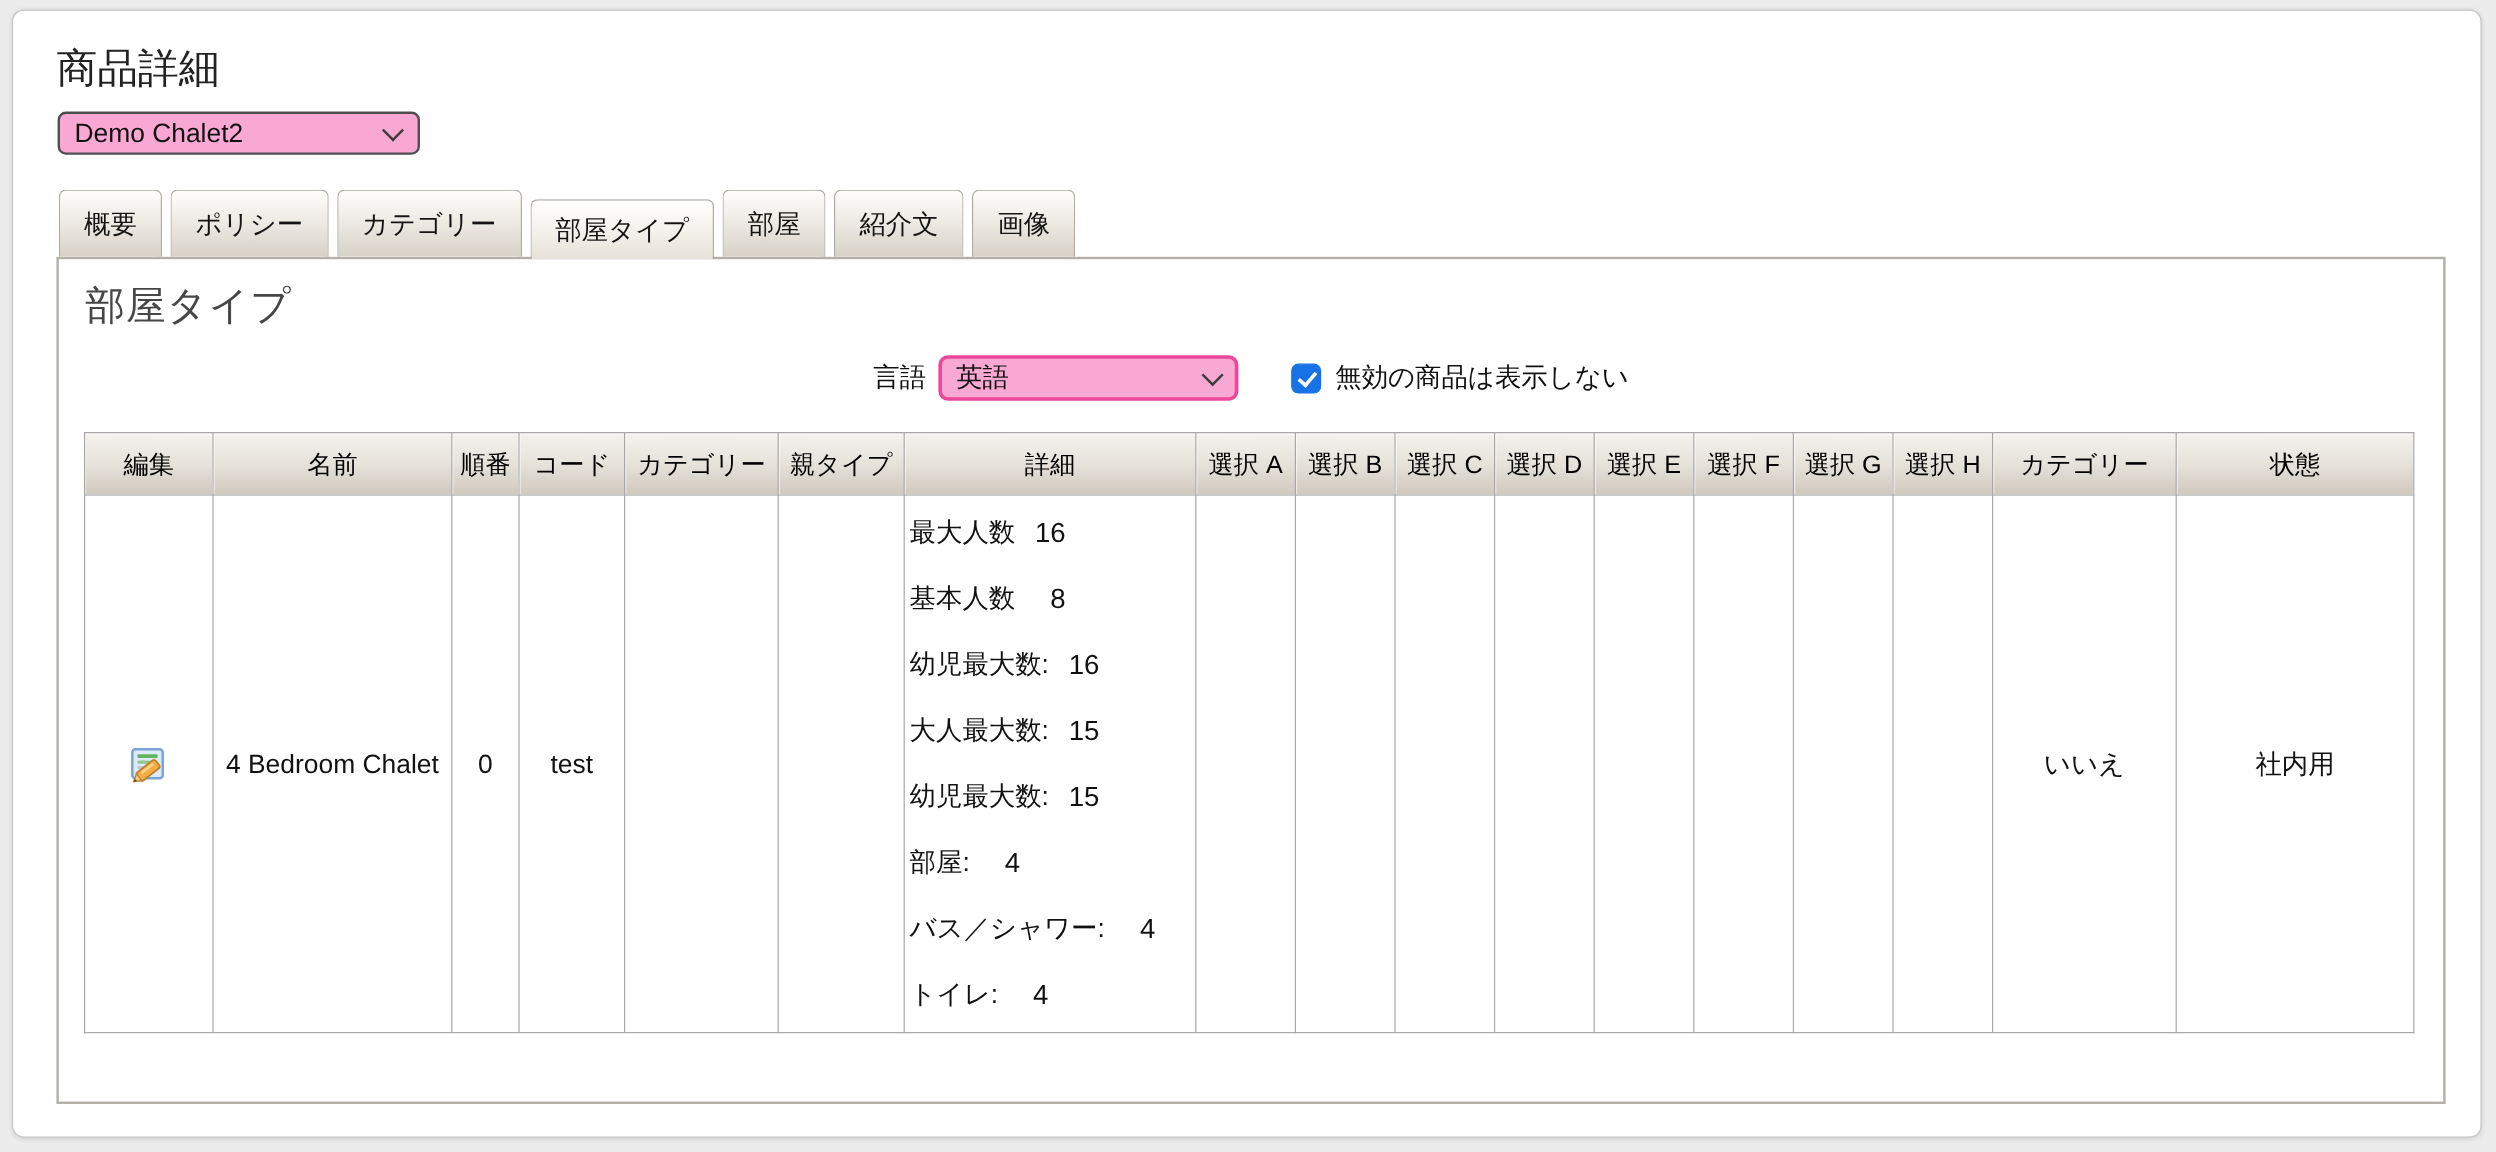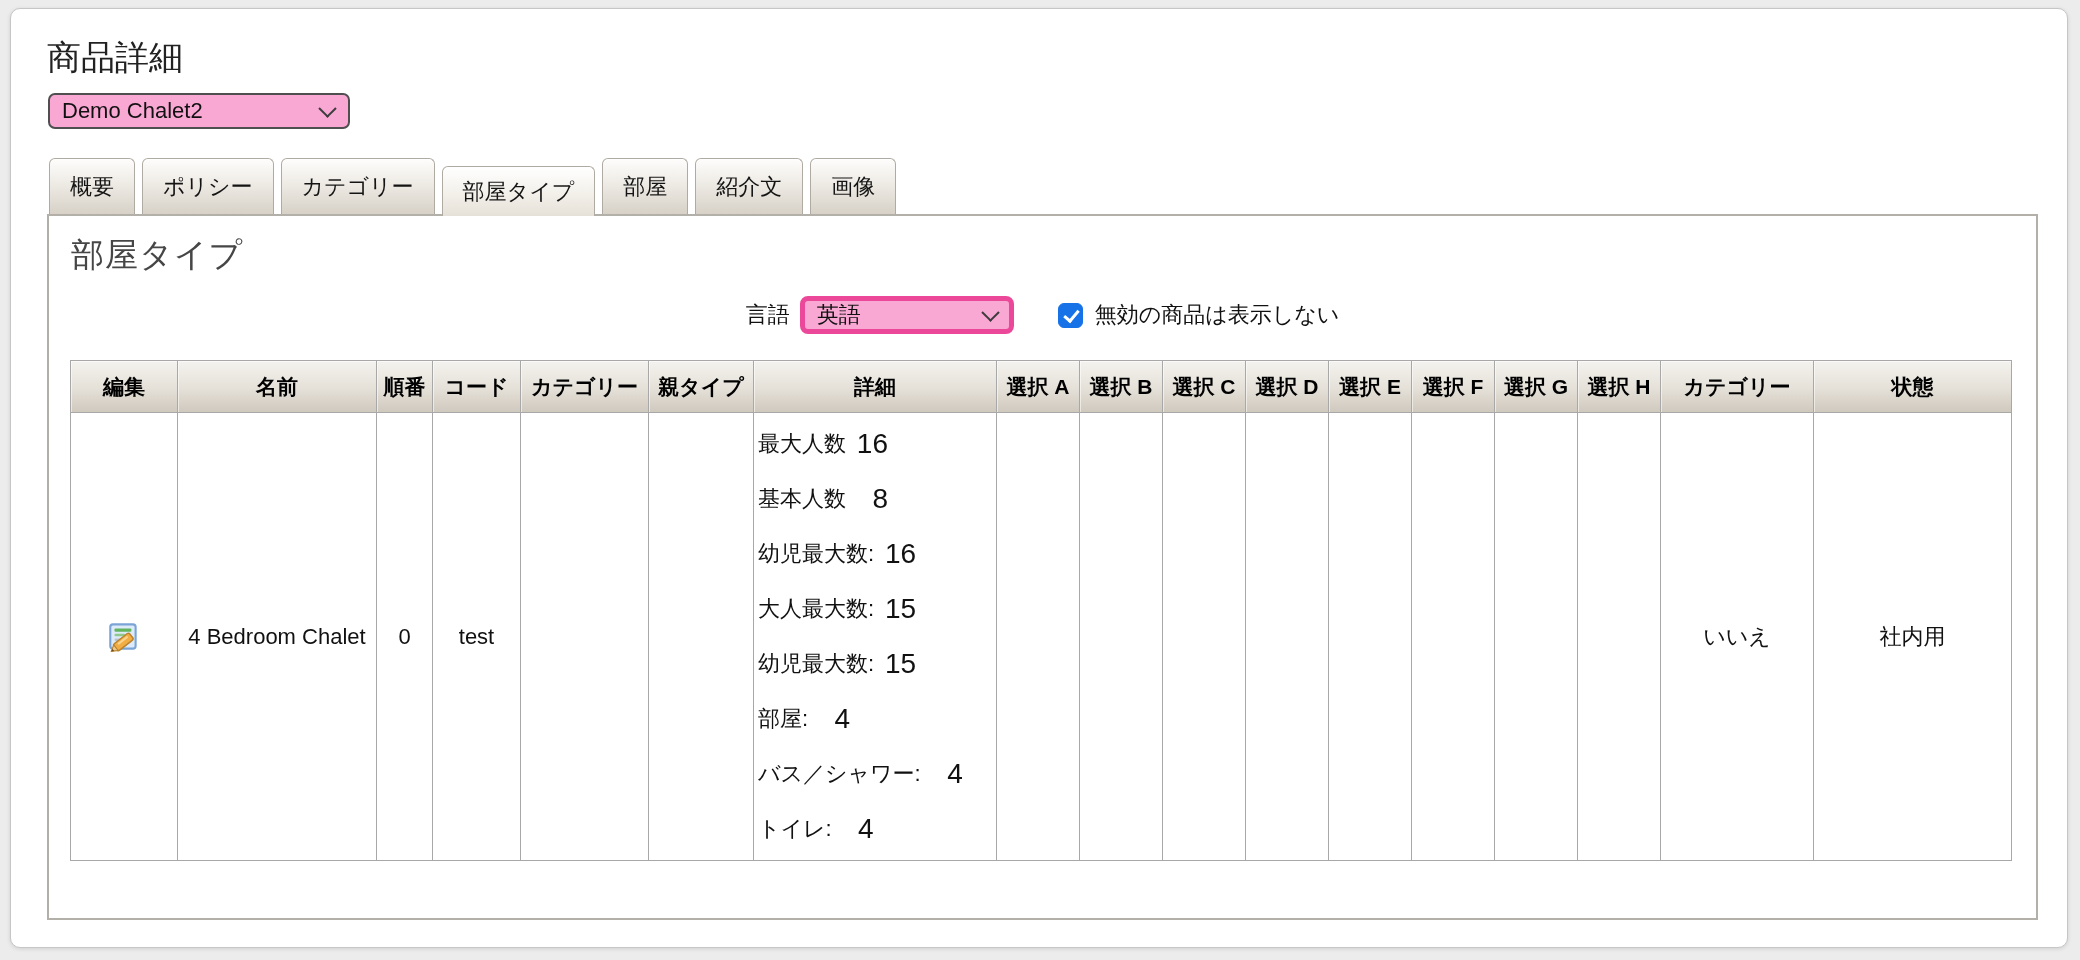--- a/index.html
+++ b/index.html
@@ -59,21 +59,21 @@
   h2.panel-heading{
     margin:20px 0 0 22px;font-size:33px;font-weight:normal;color:#464646;
     letter-spacing:1px;line-height:38px;
   }
   .lang-row{
     display:flex;align-items:center;justify-content:center;
     margin-top:22px;font-size:22px;
   }
   .lang-label{margin-right:10px;}
   .lang-select{
-    width:214px;height:38px;border:5px solid #ec4899;border-radius:8px;
+    width:250px;height:38px;border:3px solid #ec4899;border-radius:8px;
     padding:0 8px 0 12px;font-size:22px;text-align:center;
   }
   .checkbox{
     position:relative;display:inline-block;width:25px;height:25px;
     border-radius:6px;margin-left:44px;background:#fff;border:1.5px solid #9a9a9a;
     box-sizing:border-box;cursor:pointer;flex:0 0 auto;
   }
   .checkbox[data-checked="true"]{background:#1772e8;border-color:#1772e8;}
   .checkbox[data-checked="true"]::after{
     content:"";position:absolute;left:8px;top:3.5px;width:6px;height:12px;
@@ -84,31 +84,31 @@
   table.rt{
     border-collapse:collapse;table-layout:fixed;
     margin:26px 0 0 21px;width:1941px;
   }
   table.rt th,table.rt td{
     border:1px solid #a8a8a8;box-sizing:border-box;
     font-size:22px;text-align:center;vertical-align:middle;
     overflow:hidden;
   }
   table.rt th{
-    height:52px;font-size:21px;font-weight:bold;color:#000;
+    height:52px;font-size:21px;font-weight:normal;color:#000;
     background:linear-gradient(180deg,#f4f2ee 0%,#e6e2da 50%,#cfc8bd 100%);
     box-shadow:inset 0 1px 0 rgba(255,255,255,.85),inset 1px 0 0 rgba(255,255,255,.55);
   }
   td.details-cell{padding:10px 14px 10px 4px;}
   .dl{
     display:flex;align-items:center;justify-content:flex-start;
     height:42px;font-size:22px;
   }
   .dl + .dl{margin-top:13px;}
-  .dval{min-width:36px;text-align:right;margin-left:6px;font-size:28px;}
+  .dval{min-width:36px;text-align:right;margin-left:6px;font-size:23px;}
   .edit-ic{display:inline-block;width:38px;height:38px;vertical-align:middle;cursor:pointer;}
 </style>
 </head>
 <body>
 
 <div class="card">
 
   <h1 class="page-title">商品詳細</h1>
 
   <div class="select product-select">

